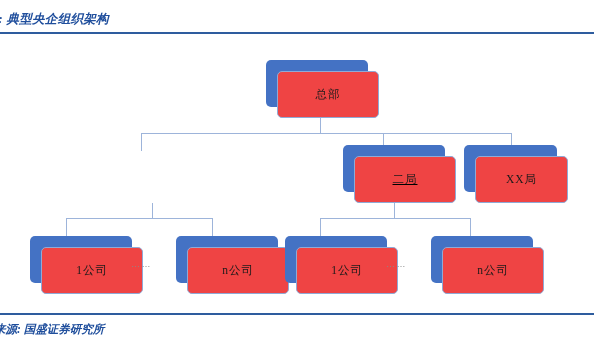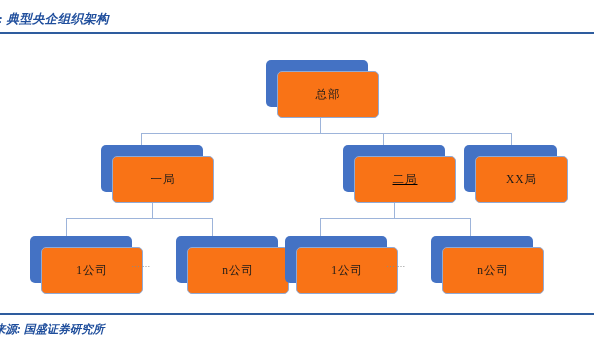--- a/index.html
+++ b/index.html
@@ -86,21 +86,21 @@
     left: 0;
     top: 0;
     border-radius: 5px;
     background: #4472C4;
   }
   .node .face {
     position: absolute;
     left: 11px;
     top: 11px;
     border-radius: 5px;
-    background: #f97316;
+    background: #ef4444;
     border: 1px solid #8FAAD6;
     box-sizing: border-box;
     display: flex;
     align-items: center;
     justify-content: center;
   }
   .node .face-label {
     font-family: "Liberation Serif", "DejaVu Serif", serif;
     font-size: 11.5px;
     color: #1a1a1a;
@@ -146,26 +146,20 @@
   <div class="conn conn-v" style="left:320px; top:218px; height:18px;"></div>
   <div class="conn conn-v" style="left:470px; top:218px; height:18px;"></div>
 
   <div class="node" style="left:266px; top:60px; width:113px; height:58px;">
     <div class="shadow" style="width:102px; height:47px;"></div>
     <div class="face" style="width:102px; height:47px;">
       <span class="face-label">总部</span>
     </div>
   </div>
 
-  <div class="node" style="left:101px; top:145px; width:113px; height:58px;">
-    <div class="shadow" style="width:102px; height:47px;"></div>
-    <div class="face" style="width:102px; height:47px;">
-      <span class="face-label">一局</span>
-    </div>
-  </div>
 
   <div class="node" style="left:343px; top:145px; width:113px; height:58px;">
     <div class="shadow" style="width:102px; height:47px;"></div>
     <div class="face" style="width:102px; height:47px;text-decoration:underline;">
       <span class="face-label">二局</span>
     </div>
   </div>
 
   <div class="node" style="left:464px; top:145px; width:104px; height:58px;border-radius:17px;">
     <div class="shadow" style="width:93px; height:47px;"></div>

